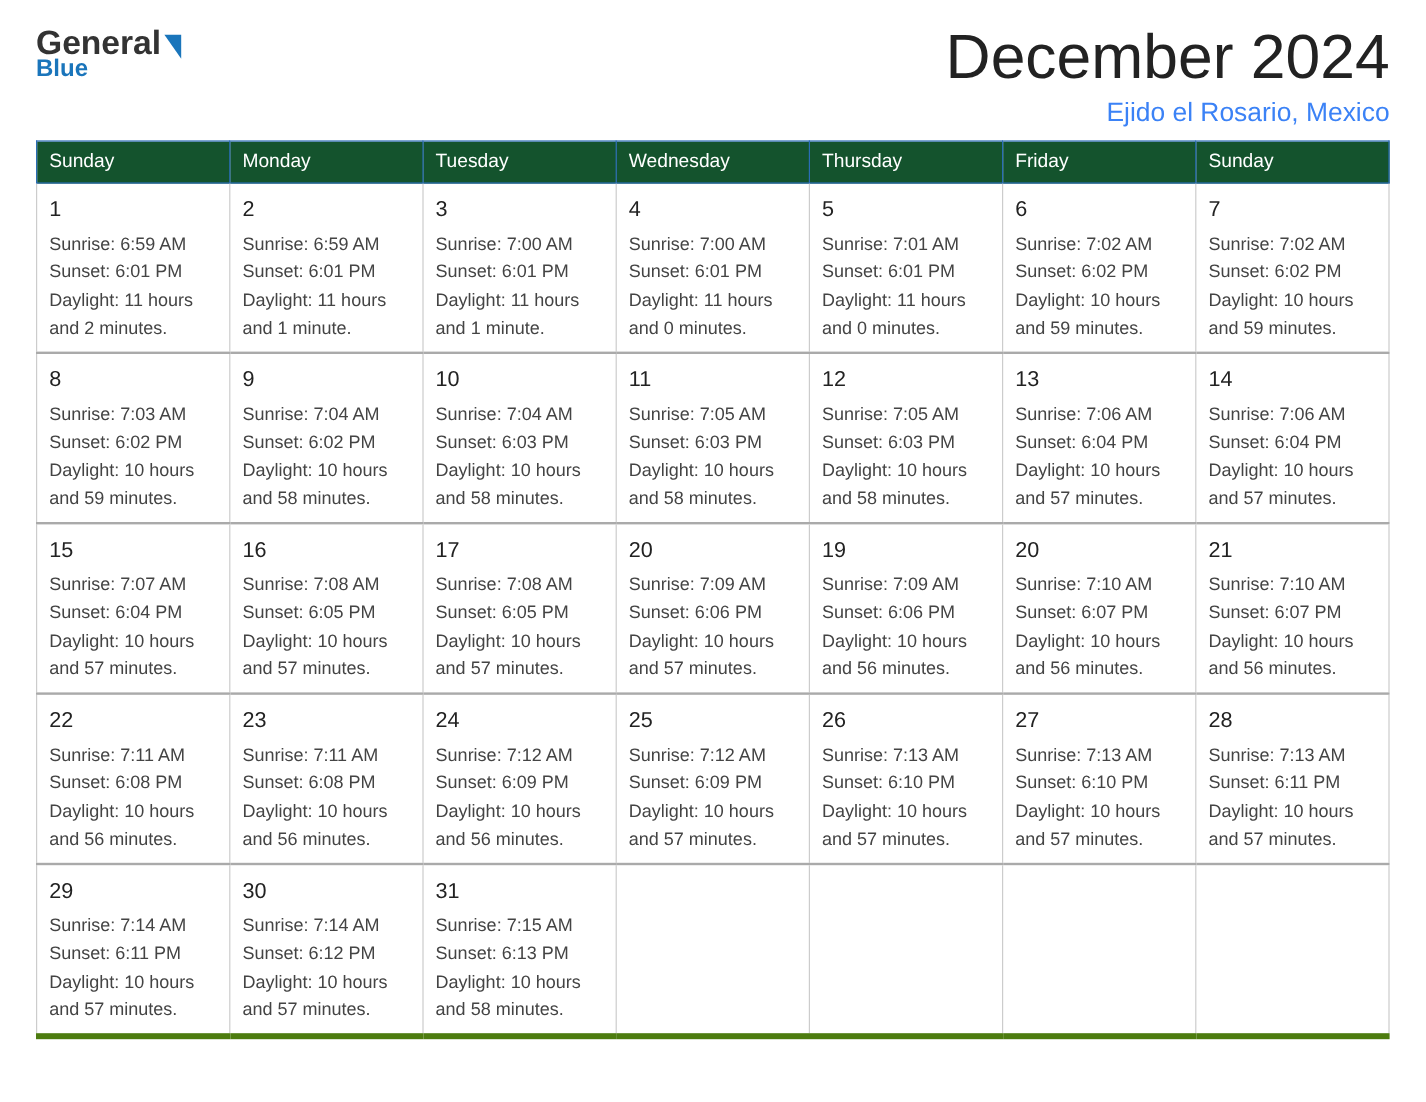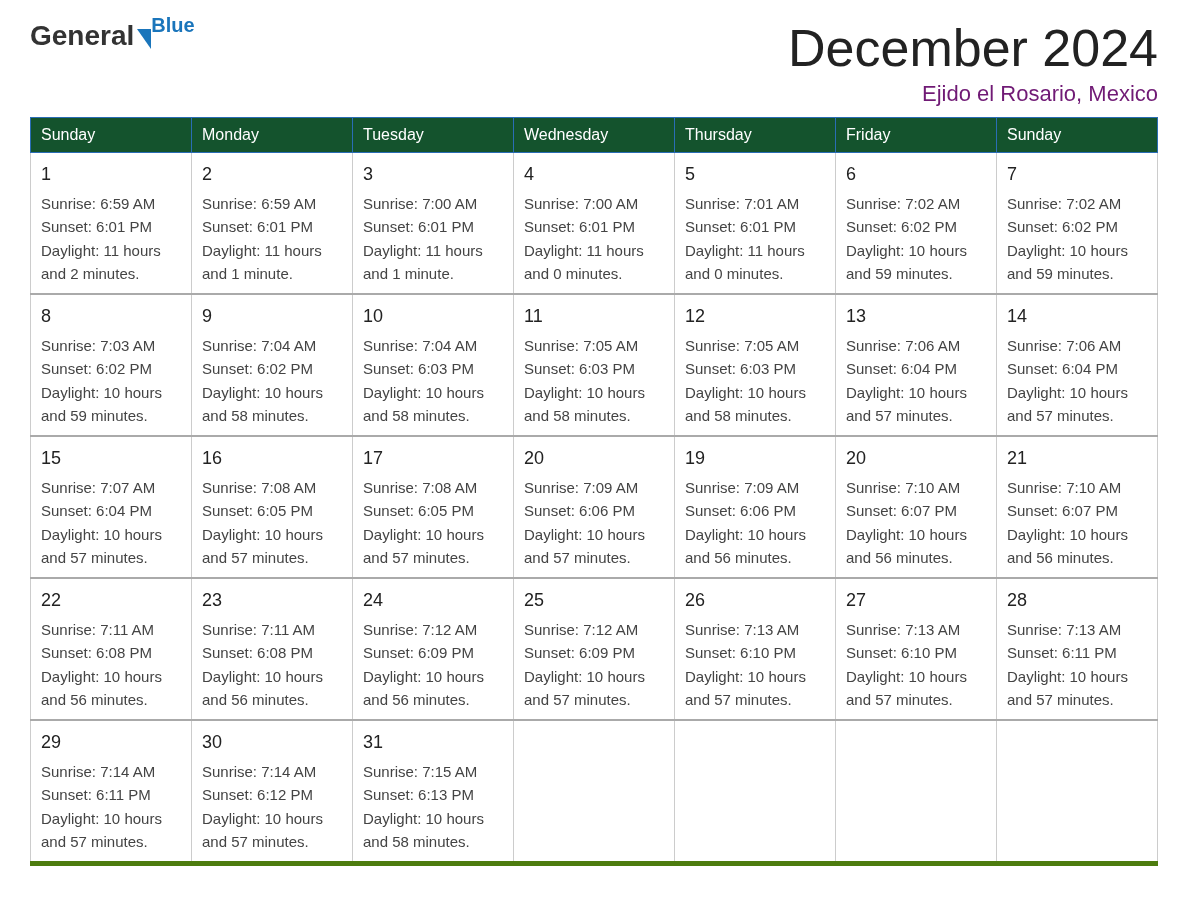--- a/index.html
+++ b/index.html
@@ -25,21 +25,21 @@
       text-align: right;
     }
     .month-title {
       font-size: 52px;
       font-weight: normal;
       color: #222;
       line-height: 1.1;
     }
     .location-title {
       font-size: 22px;
-      color: #701a75;
+      color: #3b82f6;
       font-weight: normal;
       margin-top: 4px;
     }
     .calendar-table {
       width: 100%;
       border-collapse: collapse;
       margin-top: 8px;
     }
     .calendar-table th {
       background-color: #14532d;
@@ -80,21 +80,21 @@
     }
     .calendar-table tbody tr:last-child td {
       border-bottom: 5px solid #4d7c0f;
     }
   </style>
 </head>
 <body>
 
 <div class="header">
   <div class="logo">
-    <div style="display:flex;flex-direction:row;align-items:flex-start;justify-content:flex-end;">
+    <div style="display:flex;flex-direction:column;align-items:flex-start;justify-content:flex-end;">
       <div style="display:flex;align-items:center;">
         <span style="font-size:28px;font-weight:bold;color:#333;">General</span>
         <span style="display:inline-block;width:0;height:0;border-left:14px solid transparent;border-right:0;border-top:20px solid #1a75bb;margin-left:3px;position:relative;top:3px;"></span>
       </div>
       <div style="display:flex;align-items:center;margin-top:-6px;">
         <span style="font-size:20px;font-weight:bold;color:#1a75bb;">Blue</span>
       </div>
     </div>
   </div>
   <div class="title-block">

